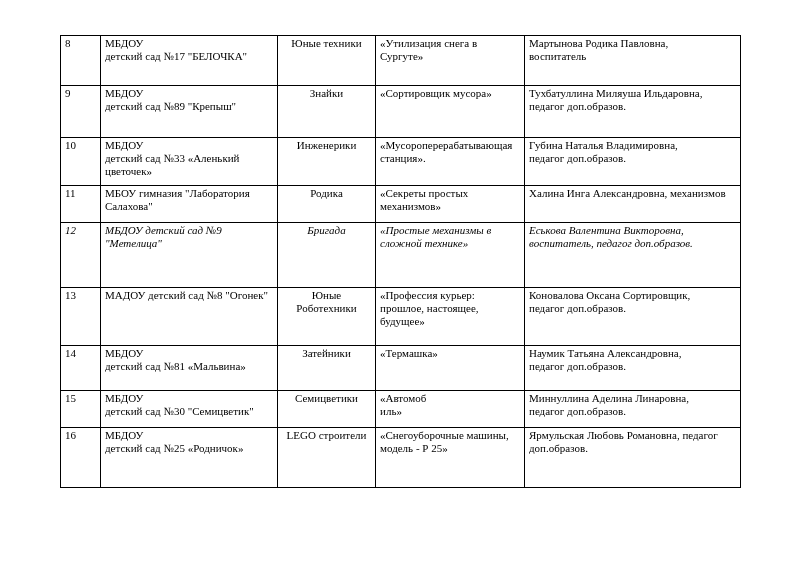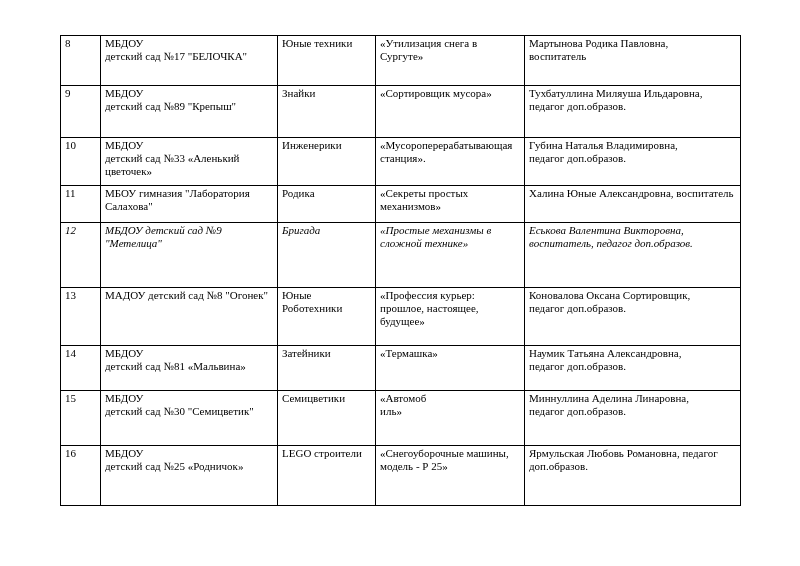--- a/index.html
+++ b/index.html
@@ -28,20 +28,21 @@
     border: 1px solid #000000;
     vertical-align: top;
     padding: 1px 4px 2px 4px;
     font-size: 11px;
     line-height: 13px;
     white-space: pre-line;
     overflow: hidden;
   }
   td.team-cell {
     padding-top: 14px;
+    text-align: center;
   }
 </style>
 </head>
 <body>
 
 <div class="page">
   <table class="doc-table">
     <colgroup>
       <col style="width:40px">
       <col style="width:177px">
@@ -80,21 +81,21 @@
           <td>Губина Наталья Владимировна,
 педагог доп.образов.</td>
         </tr>
         <tr style="height: 37px;">
           <td>11</td>
           <td>МБОУ гимназия "Лаборатория
 Салахова"</td>
           <td class="team-cell">Родика</td>
           <td>«Секреты простых
 механизмов»</td>
-          <td>Халина Юные Александровна, воспитатель</td>
+          <td>Халина Инга Александровна, механизмов</td>
         </tr>
         <tr style="height: 65px; font-style: italic;">
           <td>12</td>
           <td>МБДОУ детский сад №9
 "Метелица"</td>
           <td class="team-cell">Бригада</td>
           <td>«Простые механизмы в
 сложной технике»</td>
           <td>Еськова Валентина Викторовна,
 воспитатель, педагог доп.образов.</td>
@@ -111,21 +112,21 @@
         </tr>
         <tr style="height: 45px;">
           <td>14</td>
           <td>МБДОУ
 детский сад №81 «Мальвина»</td>
           <td class="team-cell">Затейники</td>
           <td>«Термашка»</td>
           <td>Наумик Татьяна Александровна,
 педагог доп.образов.</td>
         </tr>
-        <tr style="height: 55px;">
+        <tr style="height: 37px;">
           <td>15</td>
           <td>МБДОУ
 детский сад №30 "Семицветик"</td>
           <td class="team-cell">Семицветики</td>
           <td>«Автомоб
 иль»</td>
           <td>Миннуллина Аделина Линаровна,
 педагог доп.образов.</td>
         </tr>
         <tr style="height: 60px; margin-top: 32px;">

